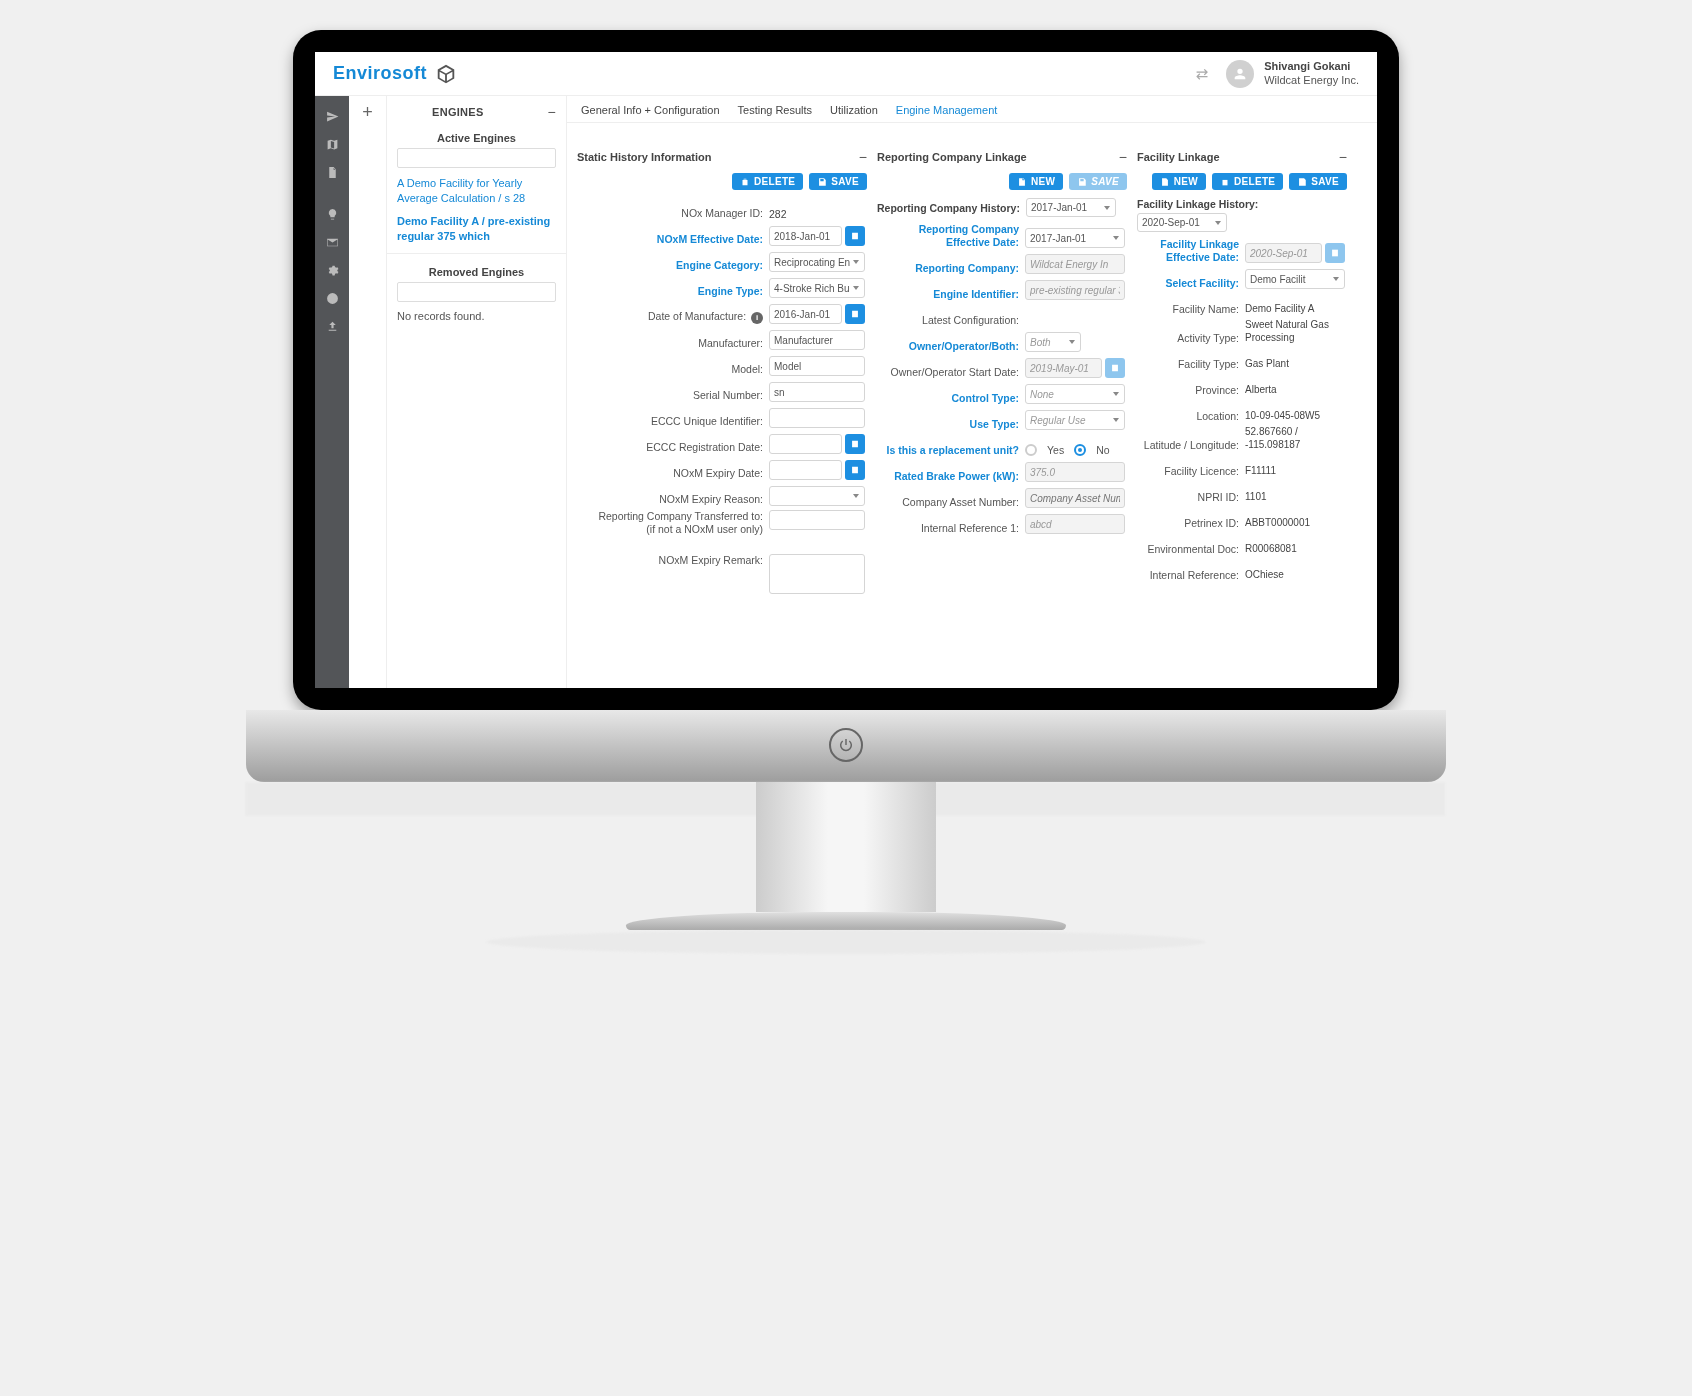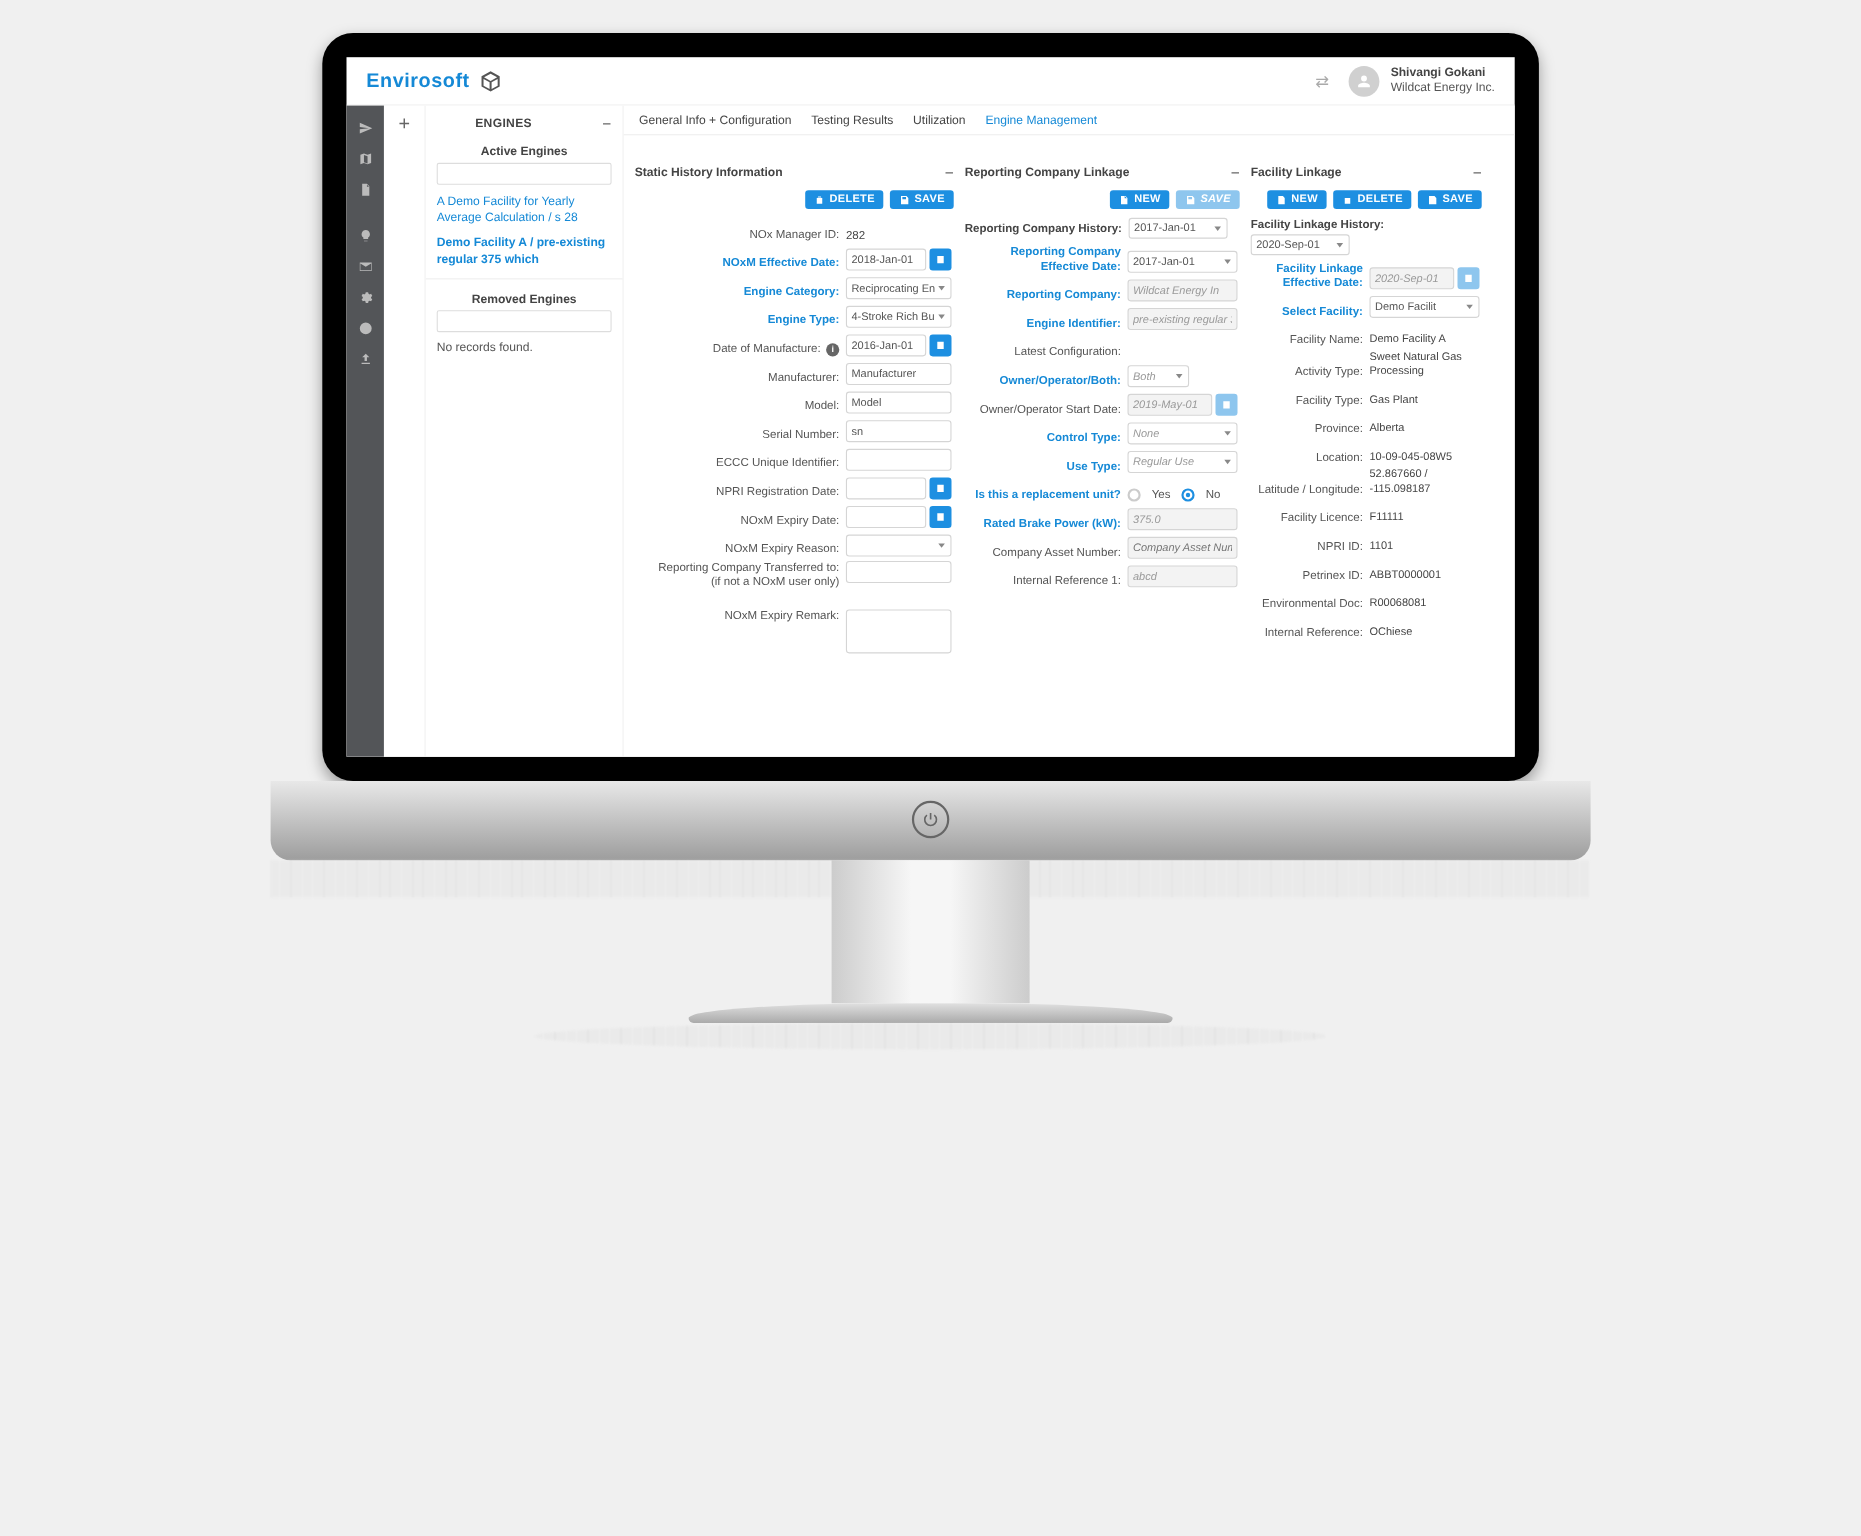--- a/index.html
+++ b/index.html
@@ -280,21 +280,21 @@
                       <input class="fld" value="sn" style="">
                     </div>
                   </div>
             <div class="row">
                     <div class="lbl">ECCC Unique Identifier:</div>
                     <div class="ctrl">
                       <input class="fld" style="">
                     </div>
                   </div>
             <div class="row">
-                    <div class="lbl">NPRI Registration Date:</div>
+                    <div class="lbl">ECCC Registration Date:</div>
                     <div class="ctrl">
                       <input class="fld" style="">
                       <span class="cal">
                         <svg viewBox="0 0 24 24">
                           <path d="M5 4h14v16H5zM5 8h14"></path>
                         </svg>
                       </span>
                     </div>
                   </div>
             <div class="row">

